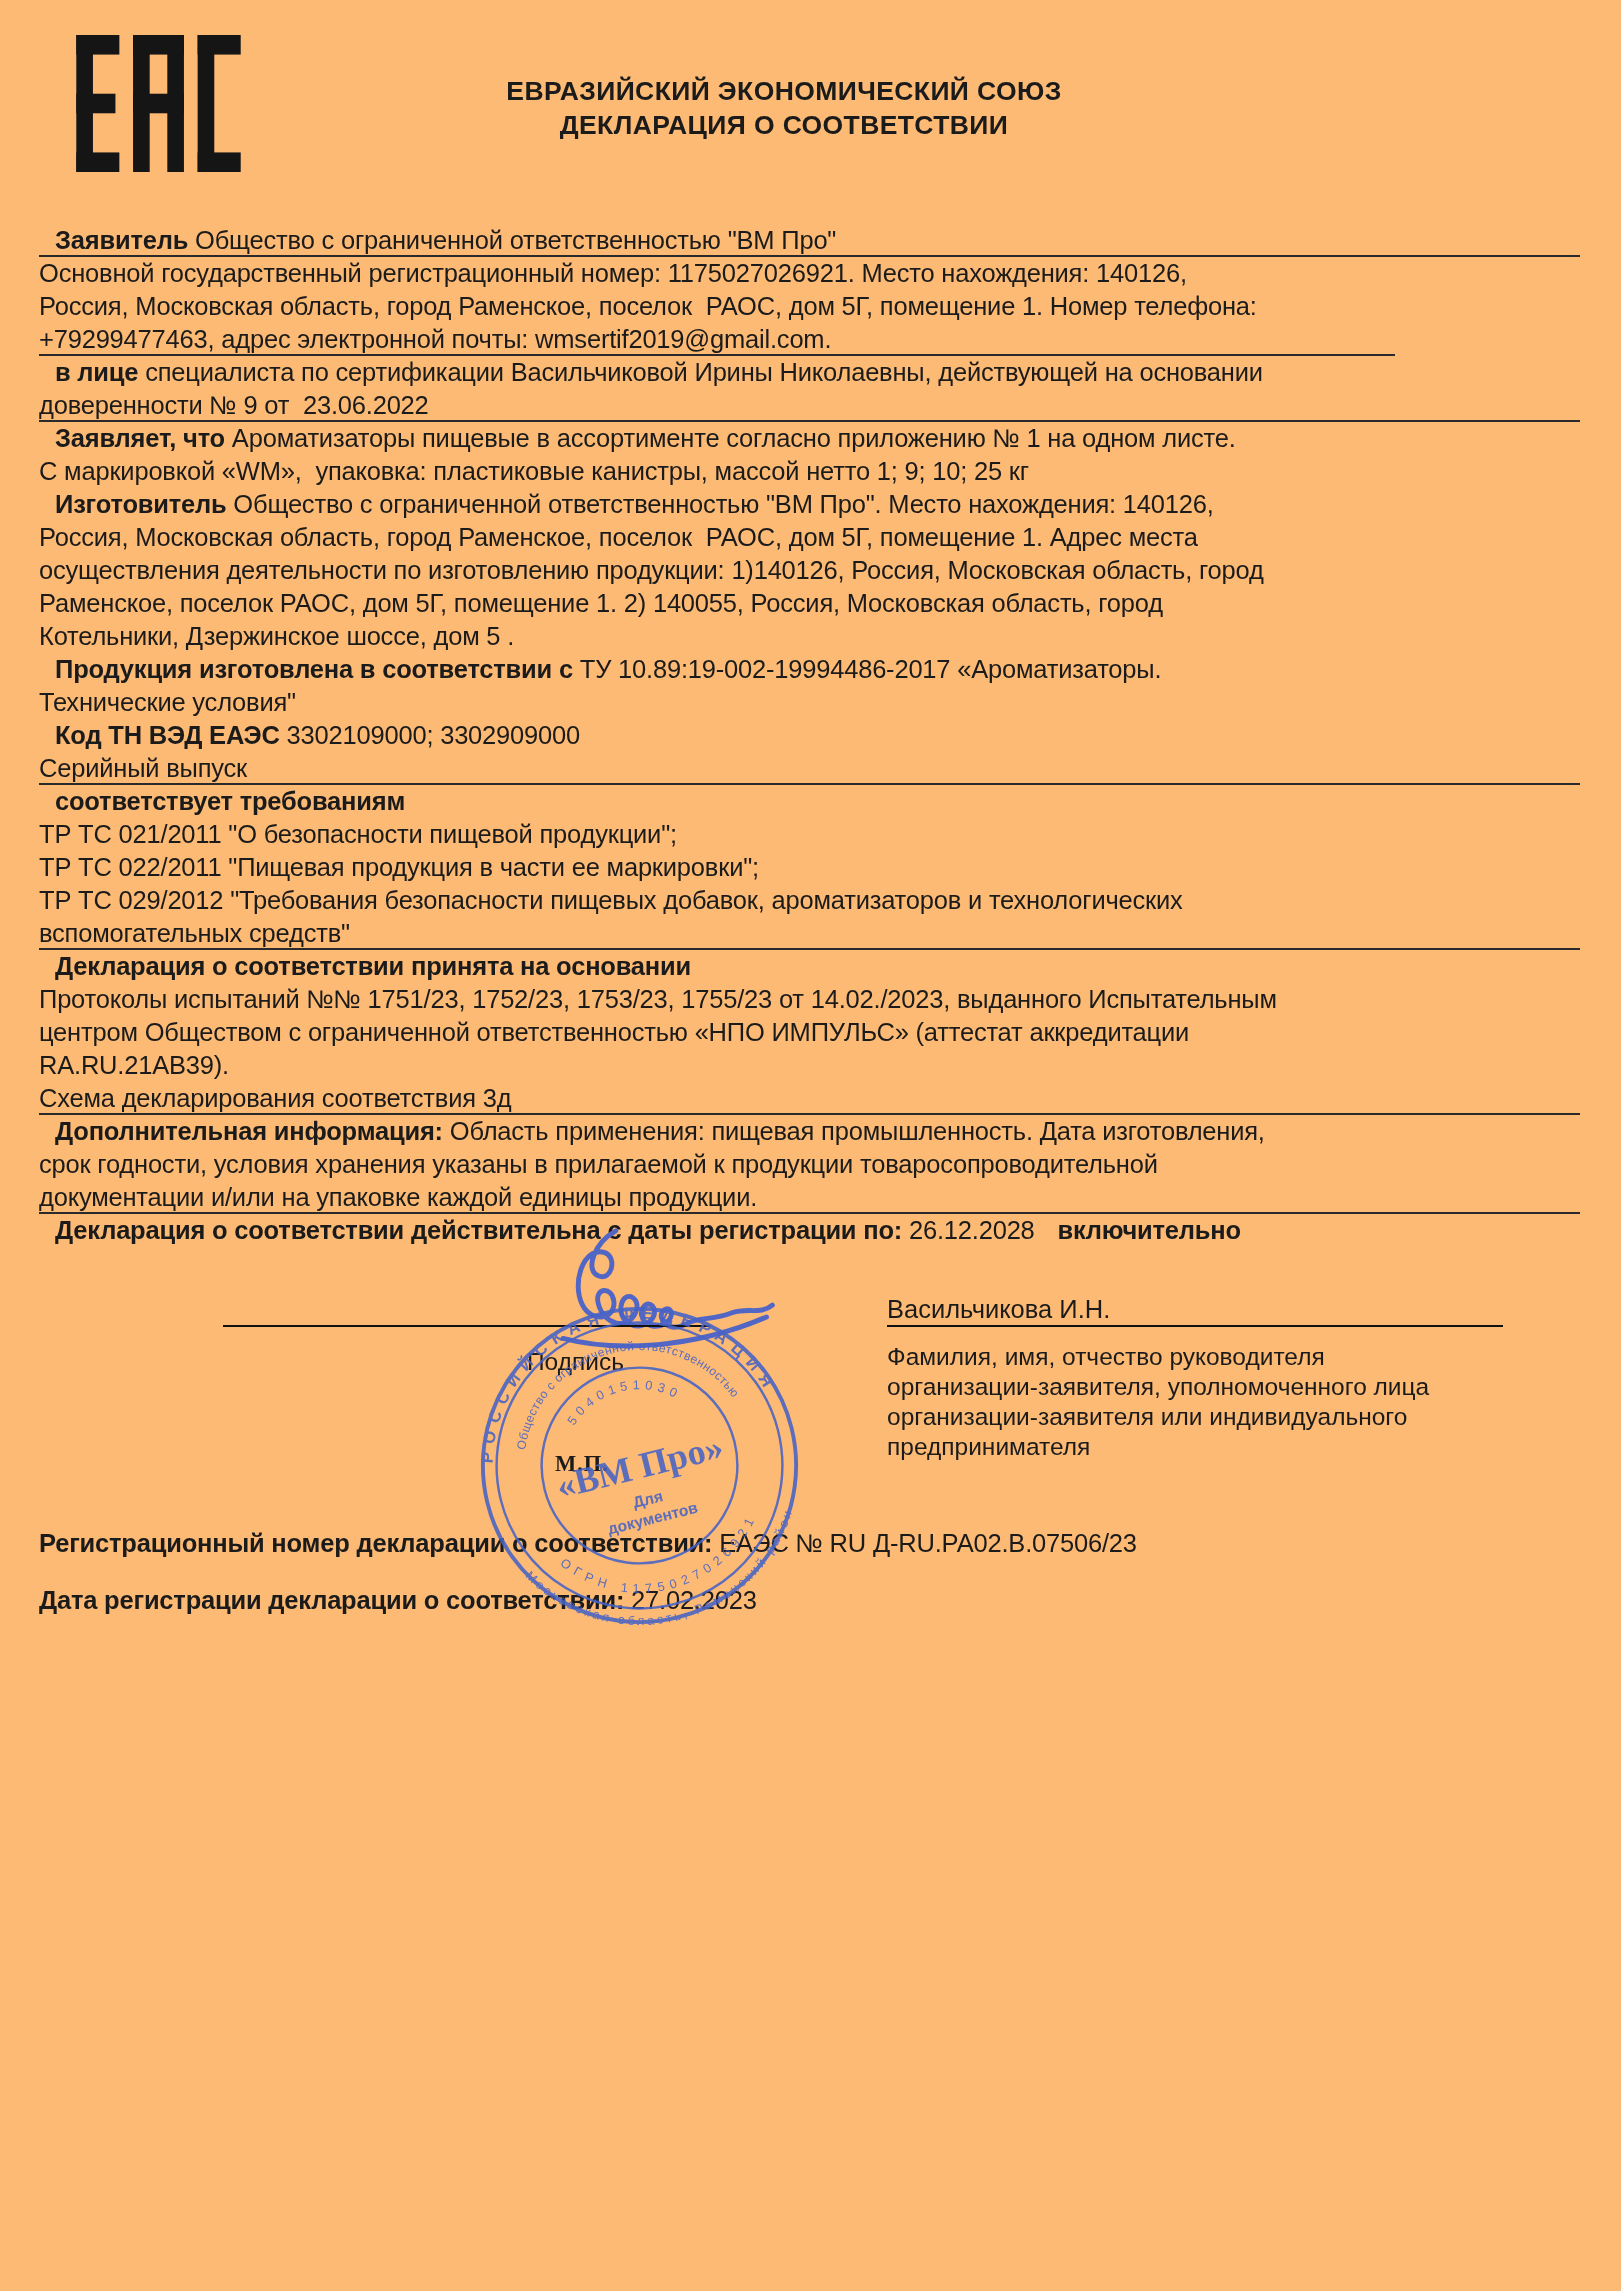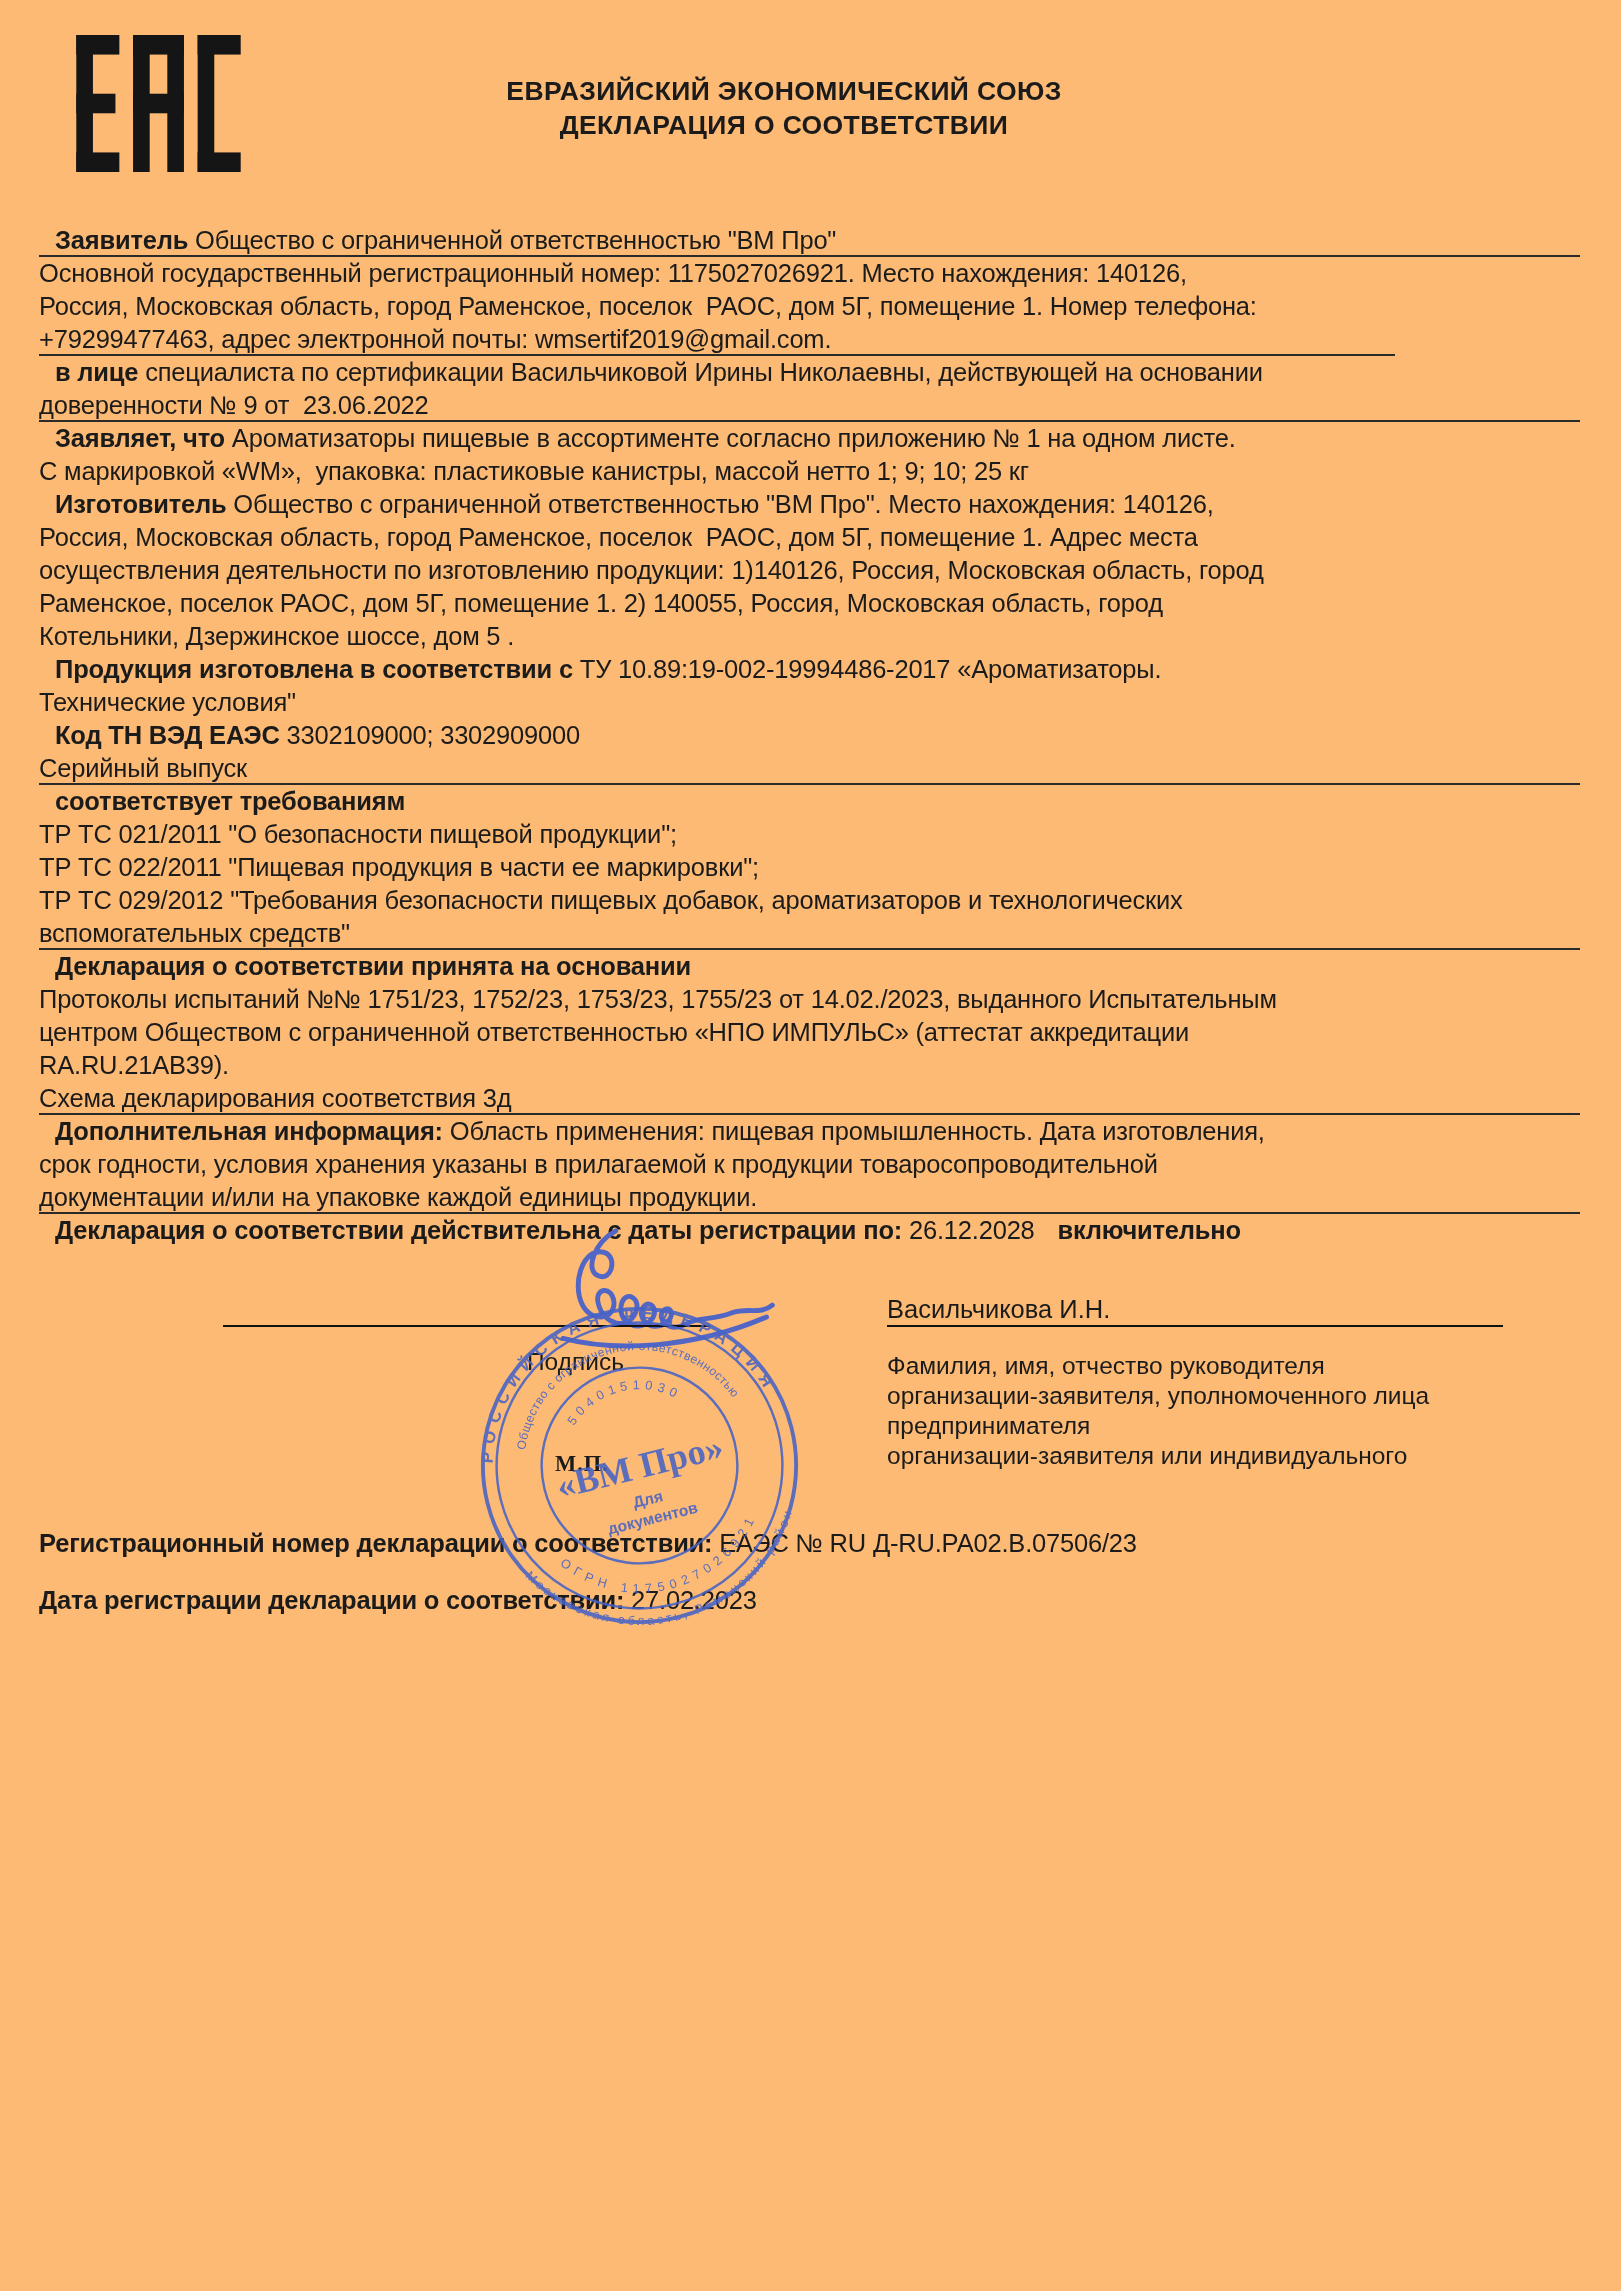--- a/index.html
+++ b/index.html
@@ -25,21 +25,21 @@
   .sig-line{position:absolute;left:223px;top:1325px;width:487px;border-top:2.5px solid #111;}
   .sig-label{position:absolute;left:527px;top:1348px;font-size:24.5px;}
   .mp-label{position:absolute;left:555px;top:1451px;font-size:22.5px;font-weight:bold;
             font-family:"Liberation Serif","DejaVu Serif",serif;letter-spacing:1px;}
   .signature-svg{position:absolute;left:469px;top:1223px;width:323px;height:137px;}
 
   
   .officer{position:absolute;left:887px;top:1294px;width:616px;}
   .officer-name{font-size:25.5px;line-height:31px;height:31px;}
   .officer-rule{border-bottom:2.5px solid #111;width:100%;}
-  .officer-caption{margin-top:24px;font-size:24.5px;line-height:30px;}
+  .officer-caption{margin-top:15px;font-size:24.5px;line-height:30px;}
 
   
   .footer-line{position:absolute;left:39px;font-size:25.5px;white-space:nowrap;letter-spacing:-0.2px;}
   .footer-line .b{font-weight:bold;}
   .f-reg{top:1529px;}
   .f-date{top:1586px;}
 
   
   .stamp{position:absolute;left:478px;top:1304px;width:323px;height:323px;
          transform:rotate(-14deg);opacity:.88;}
@@ -116,22 +116,22 @@
   <div class="sig-line"></div>
   <div class="sig-label">Подпись</div>
   <div class="mp-label">М.П.</div>
 
   <div class="officer">
     <div class="officer-name">Васильчикова И.Н.</div>
     <div class="officer-rule"></div>
     <div class="officer-caption">
       <div>Фамилия, имя, отчество руководителя</div>
       <div>организации-заявителя, уполномоченного лица</div>
+      <div>организации-заявителя или индивидуального</div>
       <div>предпринимателя</div>
-      <div>организации-заявителя или индивидуального</div>
     </div>
   </div>
 
   <div class="footer-line f-reg"><span class="b">Регистрационный номер декларации о соответствии:</span><span> ЕАЭС № RU Д-RU.РА02.В.07506/23</span></div>
   <div class="footer-line f-date"><span class="b">Дата регистрации декларации о соответствии:</span><span> 27.02.2023</span></div>
 
   <div class="stamp">
     <svg viewBox="0 0 330 330" fill="none">
       <circle cx="165" cy="165" r="160" stroke="#4663c6" stroke-width="4"></circle>
       <circle cx="165" cy="165" r="146" stroke="#4663c6" stroke-width="2.5"></circle>

